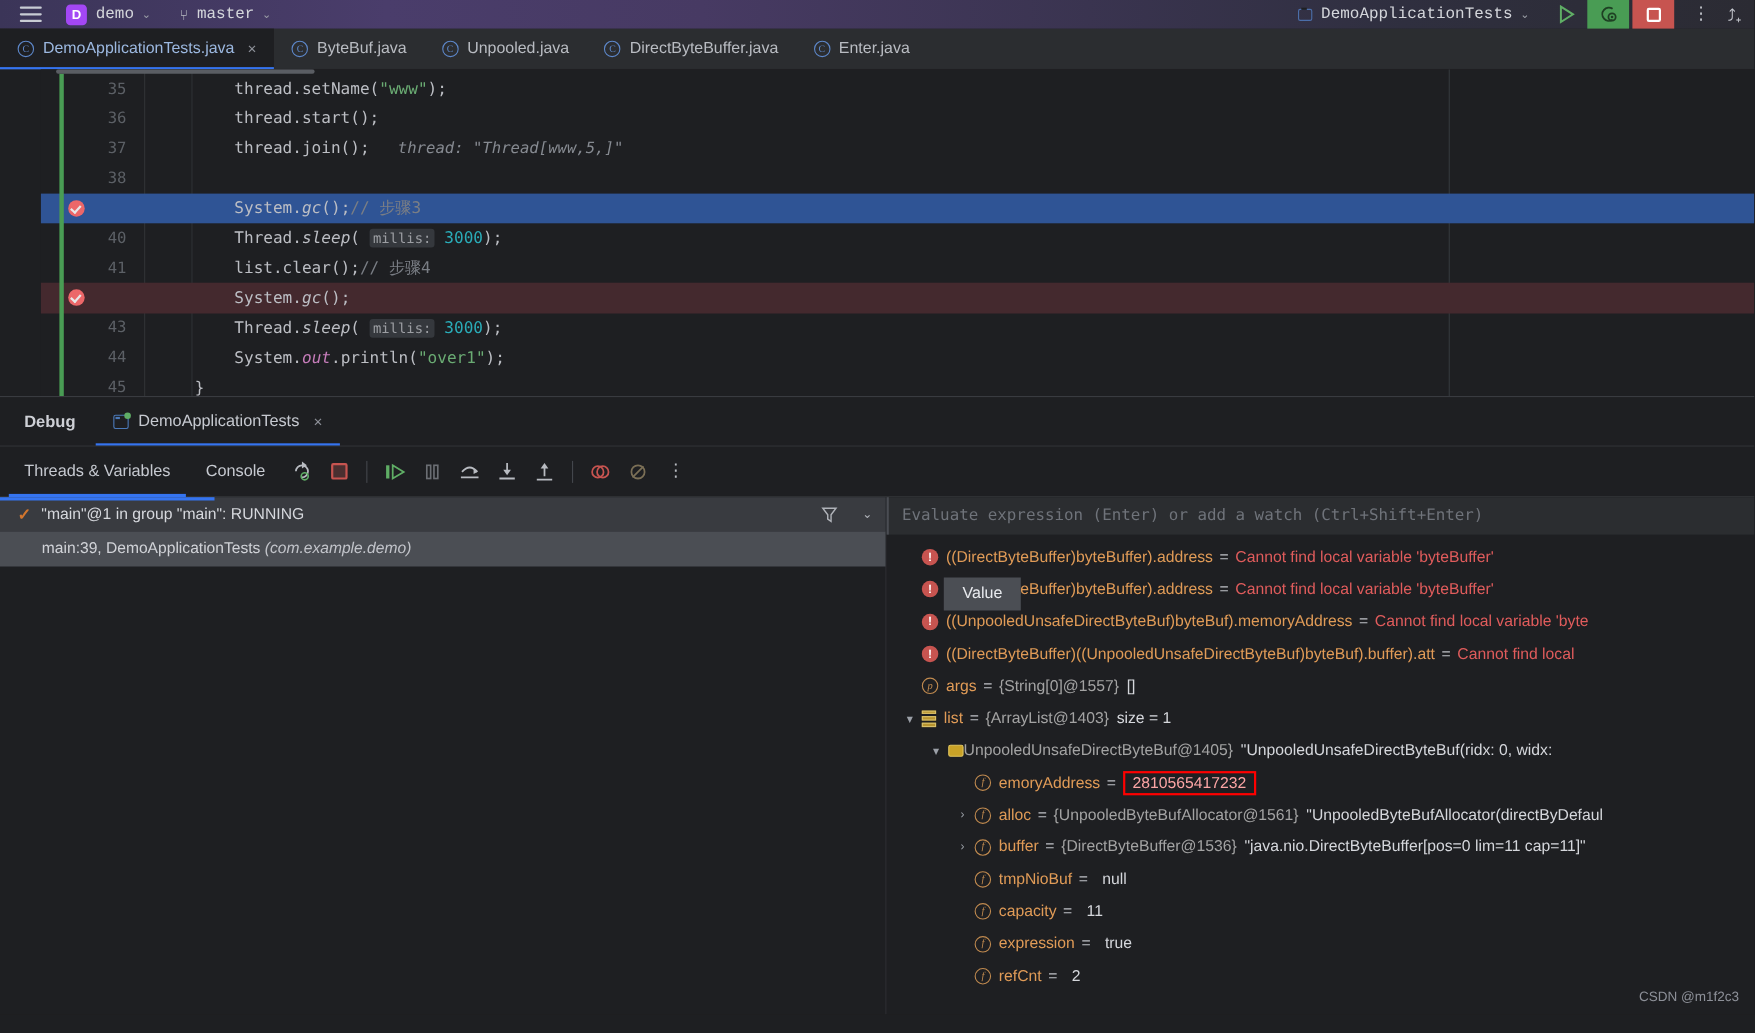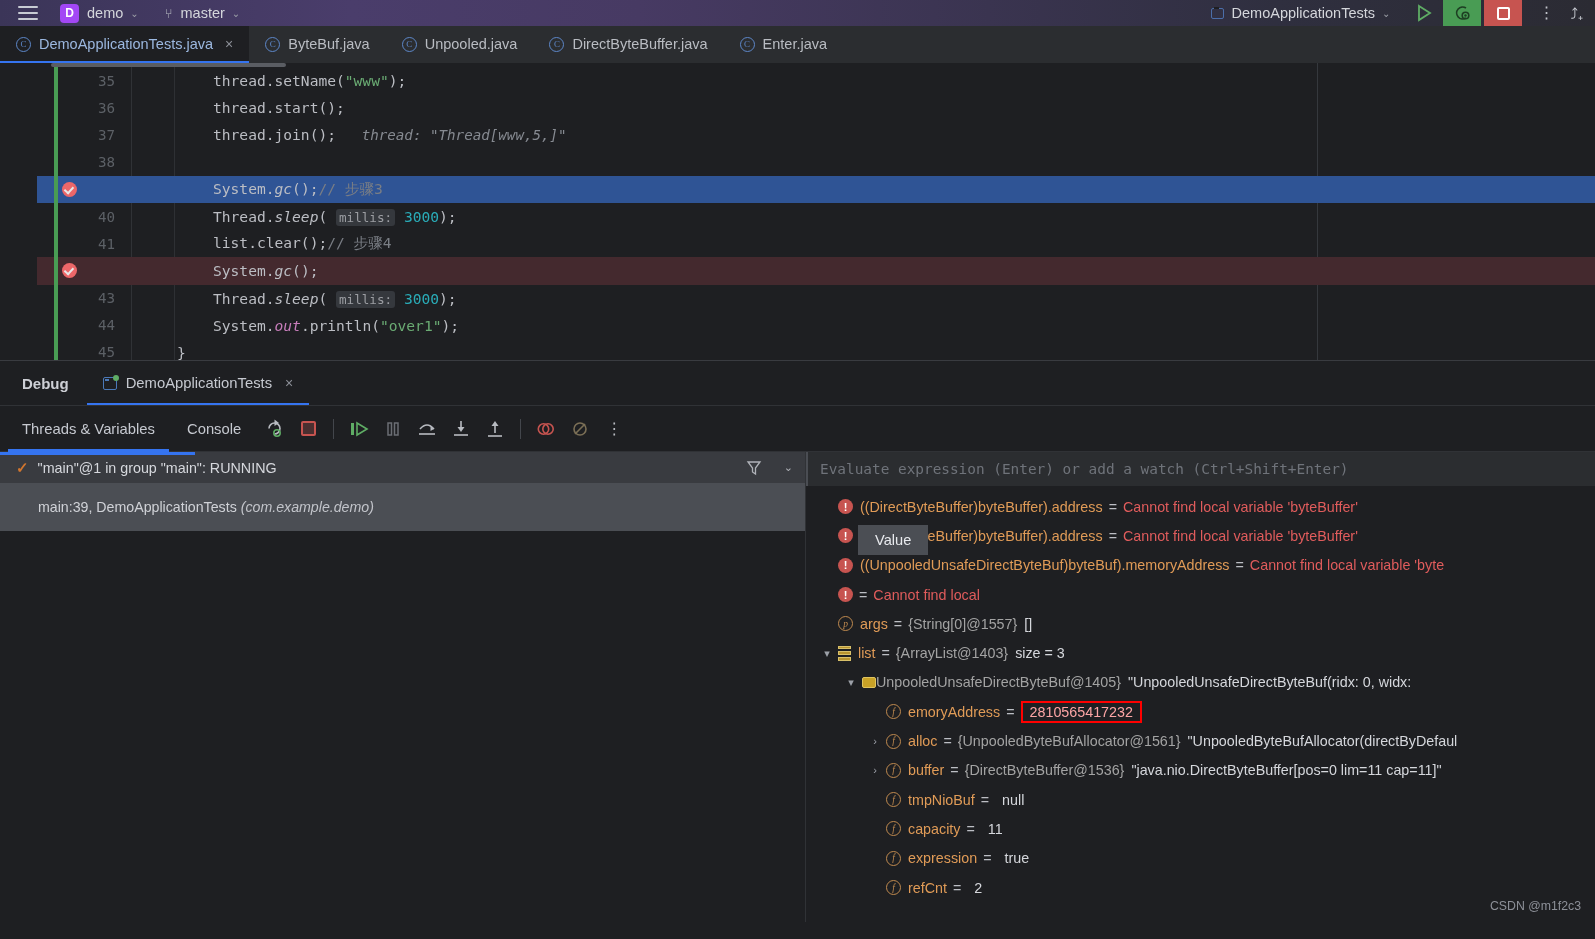--- a/index.html
+++ b/index.html
@@ -17,21 +17,21 @@
     background: linear-gradient(90deg, #3b3558 0%, #4a3d6b 22%, #473a63 40%, #3a3450 62%, #2f2f3f 80%, #2b2b33 100%);
     display: flex; align-items: center; position: relative;
   }
   .hamburger { margin-left: 18px; width: 20px; display:flex; flex-direction:column; gap:4px; cursor:pointer; }
   .hamburger span { display:block; height:2px; background:#c8ccd4; border-radius:1px; }
   .proj-badge {
     margin-left: 22px; width: 19px; height: 19px; border-radius: 4px;
     background: #a347f5; color: #fff; font-size: 12px; font-weight: bold;
     display: flex; align-items: center; justify-content: center;
   }
-  .tb-text { color: #d4d6db; font-size: 14.5px; margin-left: 8px; }
+  .tb-text { color: #d4d6db; font-size: 14.5px; margin-left: 8px; font-family: Liberation Mono, monospace; }
   .chev { color: #9da0a8; font-size: 10px; margin-left: 7px; }
   .branch-icon { margin-left: 26px; color: #b6b9c0; font-size: 13px; }
 
   .tb-right { position: absolute; right: 0; top: 0; height: 26px; display: flex; align-items: center; }
   .run-config { display: flex; align-items: center; margin-right: 12px; }
   .run-cfg-icon { width:13px;height:11px;border:1.6px solid #4b6ea9;border-radius:2px;position:relative;}
   .run-cfg-icon::after{content:"";position:absolute;top:-1.6px;left:2px;width:5px;height:2px;background:#1e1f22;}
   .btn-green { width: 38px; height: 26px; background: #499c54; display:flex; align-items:center; justify-content:center; }
   .btn-red   { width: 38px; height: 26px; background: #c75450; display:flex; align-items:center; justify-content:center; margin-left:3px;}
   .stop-sq { width: 13px; height: 13px; border: 2px solid #fff; border-radius: 2px; }
@@ -115,21 +115,21 @@
   .split { display:flex; height: 470px; }
   .leftpane { width: 806px; border-right:1px solid #303236; background:#1e1f22; position:relative;}
   .thread-hdr {
     height: 31px; background: #393b40; display:flex; align-items:center; padding-left:16px; gap:9px;
     position:relative;
   }
   .thread-hdr::before{content:"";position:absolute;left:0;top:0;width:195px;height:2.5px;background:#3574f0;}
   .check { color:#d2762e; font-size:15px; font-weight:bold;}
   .thread-lbl { color:#d6d8dd; font-size:14.3px;}
   .hdr-right { position:absolute; right:12px; display:flex; align-items:center; gap:22px;}
-  .frame-row { height: 48px; background:#4b4e54; display:flex; align-items:center; padding-left:38px; }
+  .frame-row { height: 32px; background:#4b4e54; display:flex; align-items:center; padding-left:38px; }
   .frame-txt { color:#d0d2d7; font-size:14.2px; }
   .frame-txt i { color:#c2c4ca; }
 
   .rightpane { flex:1; background:#1e1f22; position:relative; }
   .evalbar {
     height: 34px; background: #2b2d30; display:flex; align-items:center; padding-left: 12px;
     border-left: 2px solid #4a4d53;
   }
   .evalbar-ph { color:#6f737a; font-size:14.4px; font-family:"DejaVu Sans Mono", monospace;}
   .vtree { padding-top: 6px; position:relative;}
@@ -404,20 +404,21 @@
             <div class="vrow" style="padding-left: 14px;">
               <div class="arw"></div>
               <div class="ico-err" style="margin-left: 4px;">!</div>
               <span class="vname">((UnpooledUnsafeDirectByteBuf)byteBuf).memoryAddress</span>
               <span class="veq">=</span>
               <span class="verr">Cannot find local variable 'byte</span>
             </div>
             <div class="vrow" style="padding-left: 14px;">
               <div class="arw"></div>
               <div class="ico-err" style="margin-left: 4px;">!</div>
+              <span class="vname">((DirectByteBuffer)((UnpooledUnsafeDirectByteBuf)byteBuf).buffer).att</span>
               <span class="veq">=</span>
               <span class="verr">Cannot find local </span>
             </div>
             <div class="vrow" style="padding-left: 14px;">
               <div class="arw"></div>
               <div class="ico-p" style="margin-left: 4px;">p</div>
               <span class="vname">args</span>
               <span class="veq">=</span>
               <span class="vref">{String[0]@1557}</span>
               <span class="vval">[]</span>
@@ -425,21 +426,21 @@
             <div class="vrow" style="padding-left: 14px;">
               <div class="arw">▾</div>
               <div class="ico-list" style="margin-left: 4px;">
                 <i></i>
                 <i></i>
                 <i></i>
               </div>
               <span class="vname">list</span>
               <span class="veq">=</span>
               <span class="vref">{ArrayList@1403}</span>
-              <span class="vval">size = 3</span>
+              <span class="vval">size = 1</span>
             </div>
             <div class="vrow" style="padding-left: 38px;">
               <div class="arw">▾</div>
               <div class="ico-obj" style="margin-left: 4px;"></div>
               <span class="vref">UnpooledUnsafeDirectByteBuf@1405}</span>
               <span class="vval">"UnpooledUnsafeDirectByteBuf(ridx: 0, widx:</span>
             </div>
             <div class="vrow" style="padding-left: 62px;">
               <div class="arw"></div>
               <div class="ico-f" style="margin-left: 4px;">f</div>

